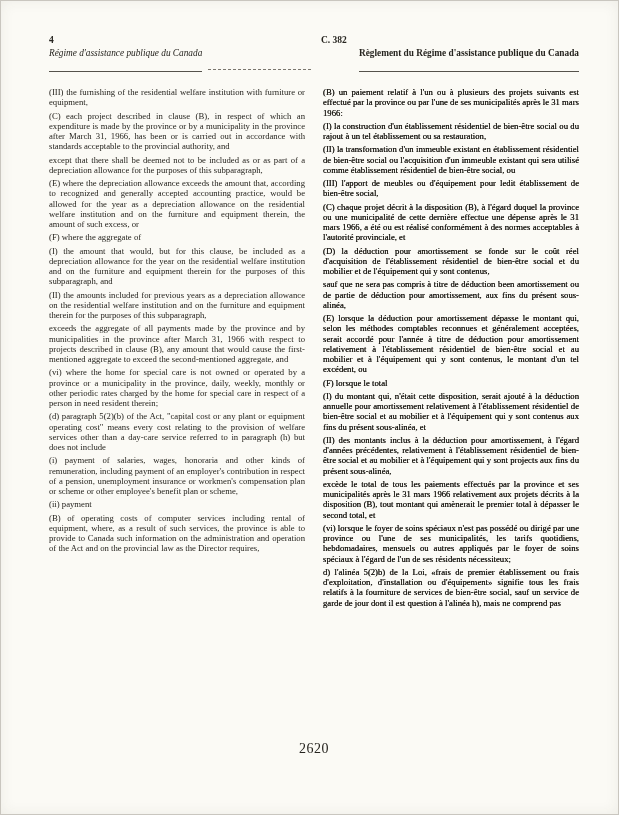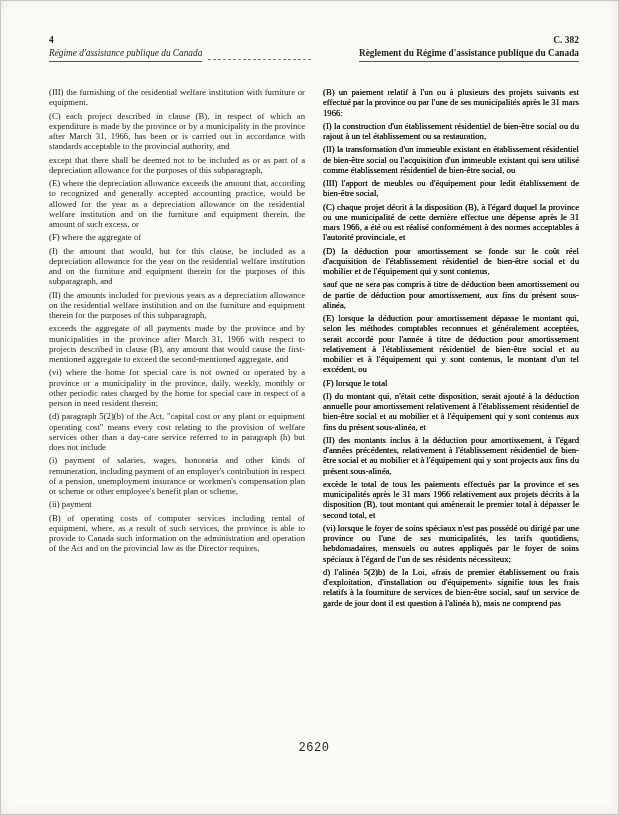--- a/index.html
+++ b/index.html
@@ -10,38 +10,38 @@
     box-sizing:border-box;
     border:1px solid #c9c6bf;
     box-shadow:inset 0 0 14px rgba(60,55,45,.07);
     font-family:"Liberation Serif","DejaVu Serif",serif;
     color:#26241f;
     overflow:hidden;
   }
   
   .header{position:absolute;top:34px;left:48px;width:530px;display:flex;justify-content:space-between;align-items:flex-end;}
   .header-left{width:262px;}
-  .header-right{width:258px;text-align:right;}
+  .header-right{width:258px;text-align:left;}
   .pagenum{font-size:9.5px;font-weight:bold;line-height:11px;}
   .chapter{font-size:9.5px;font-weight:bold;line-height:11px;}
   .title-row{display:flex;align-items:flex-end;margin-top:1px;}
-  .running-title{font-size:9.3px;line-height:12px;padding-bottom:2px;border-bottom:1px solid #55524b;white-space:nowrap;}
+  .running-title{font-size:9.3px;line-height:12px;padding-bottom:12px;border-bottom:1px solid #55524b;white-space:nowrap;}
   .running-title.italic{font-style:italic;}
   .running-title.bold{font-weight:bold;}
   .dash-fill{flex:1;border-bottom:1px dashed #7a766e;margin:0 0 2px 6px;height:12px;}
   
   .columns{position:absolute;top:86px;left:48px;width:530px;display:flex;gap:18px;}
   .col{width:260px;font-size:8.7px;line-height:10.25px;}
   .col p{margin:0 0 3px 0;text-align:justify;}
   .col.french{color:#1e1c17;text-shadow:0 0 .35px #1e1c17;}
   .ind0{margin-left:0;}
   .ind1{margin-left:14px;}
   .ind2{margin-left:28px;}
   
-  .footer{position:absolute;top:740px;left:48px;width:530px;text-align:center;font-size:12px;letter-spacing:.5px;font-family:Liberation Mono, monospace;}
+  .footer{position:absolute;top:740px;left:48px;width:530px;text-align:center;font-size:14px;letter-spacing:.5px;}
 </style>
 </head>
 <body>
 
 <div class="page">
 
   <div class="header">
     <div class="header-left">
       <div class="pagenum">4</div>
       <div class="title-row">

